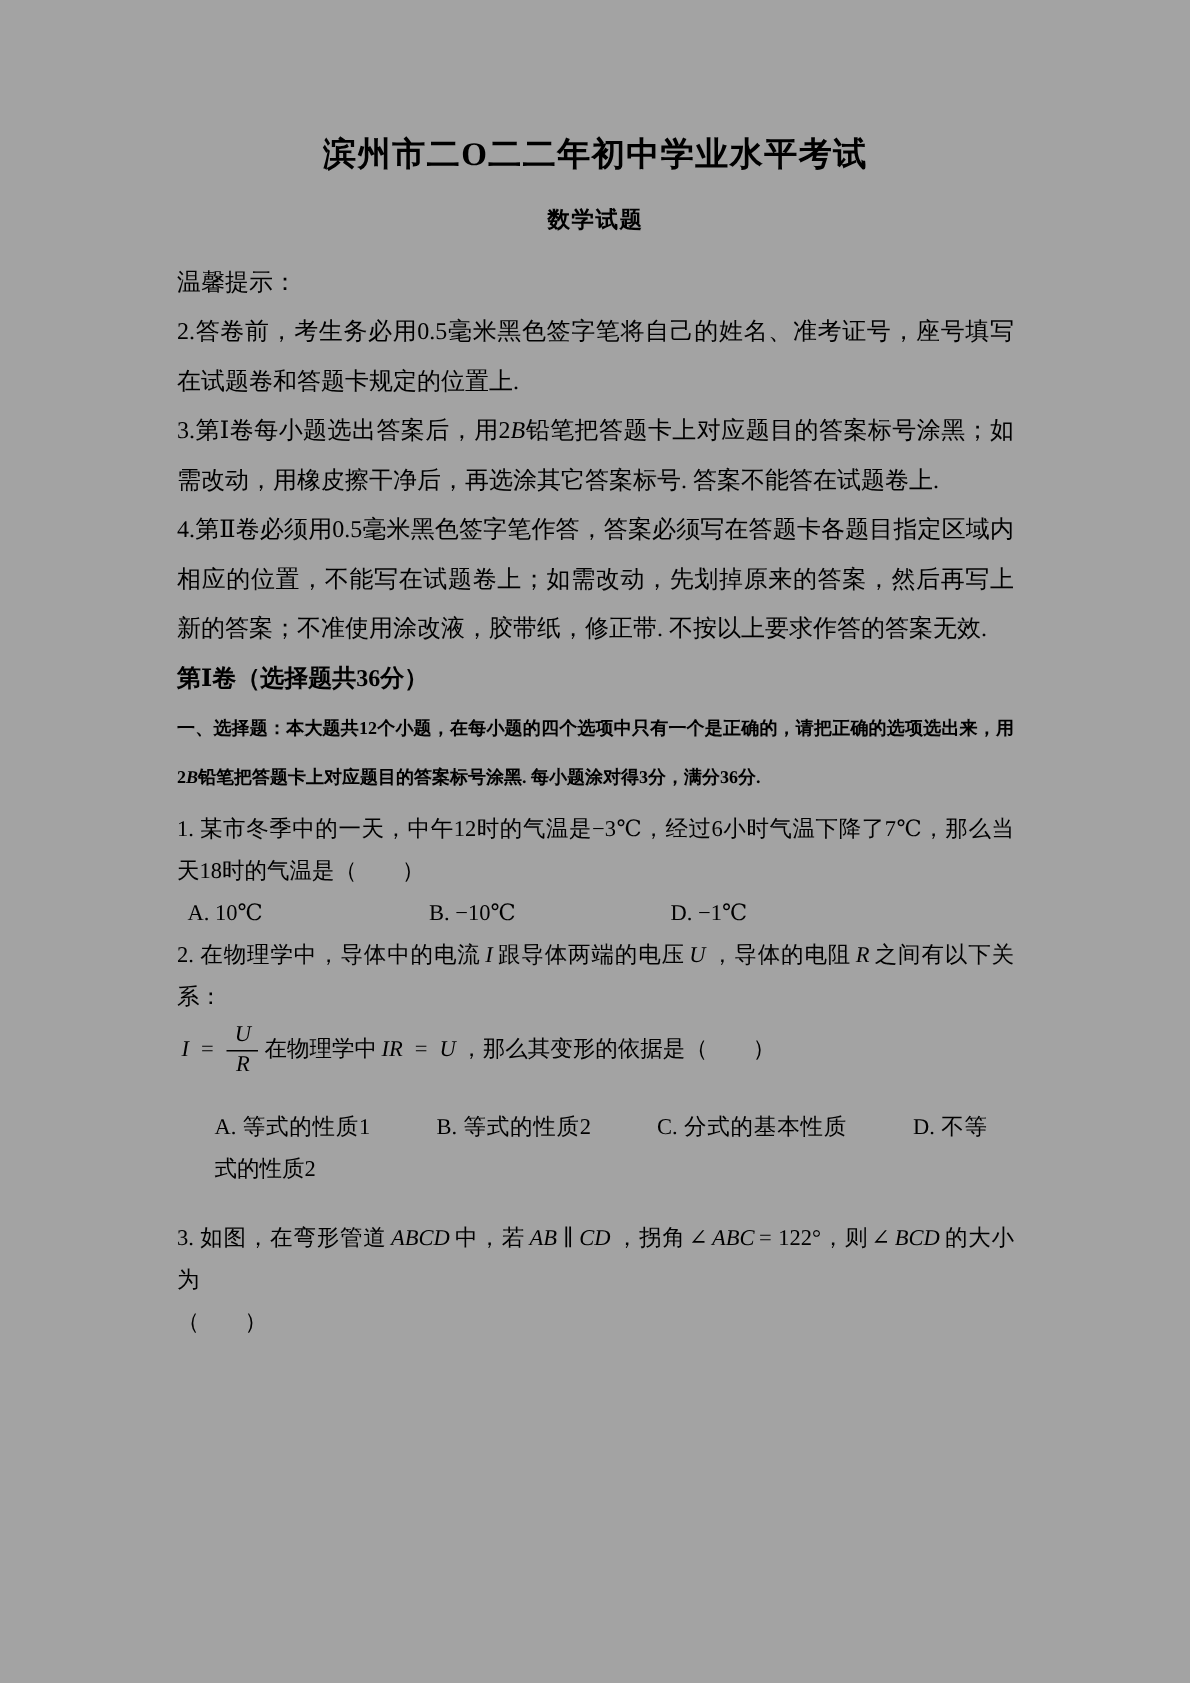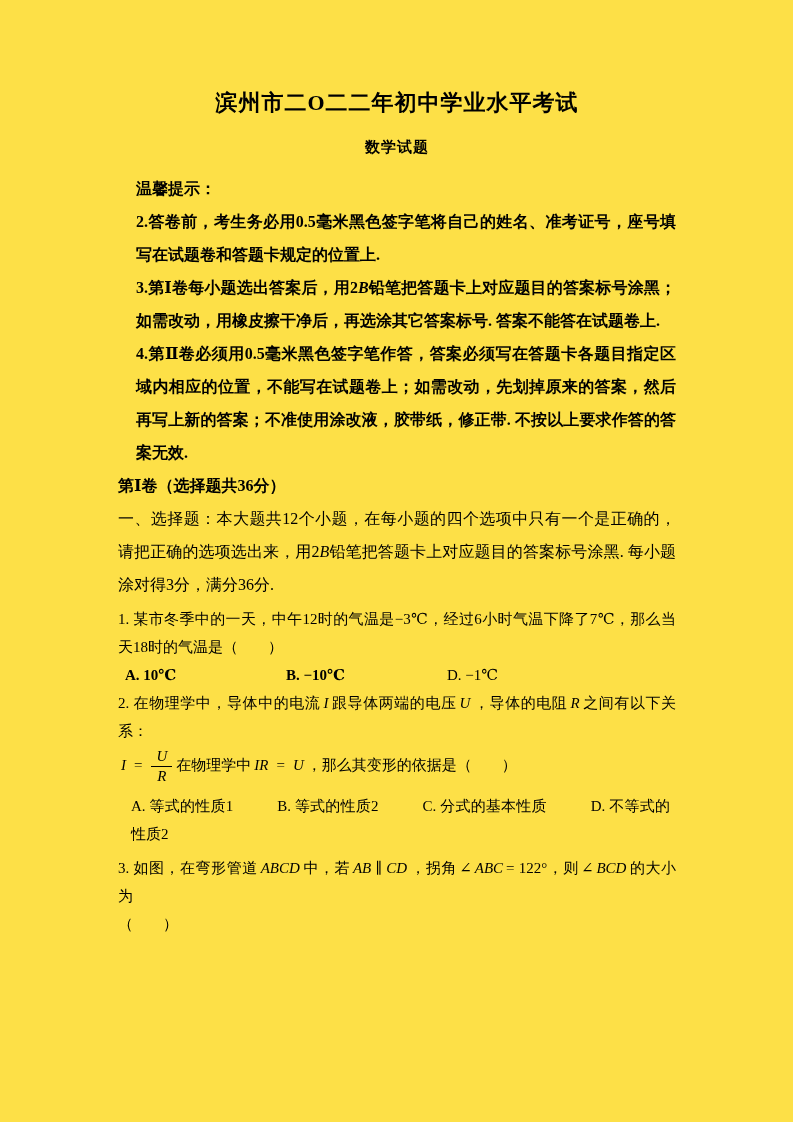--- a/index.html
+++ b/index.html
@@ -9,74 +9,73 @@
     height: 1122px;
     background: #ffffff;
     color: #000000;
     font-family: "Liberation Serif", "DejaVu Serif", serif;
   }
   .page {
     width: 793px;
     height: 1122px;
     padding: 86px 117px 40px 118px;
     overflow: hidden;
-    background: #fde047;
+    background: #a3a3a3;
   }
   .title {
     margin: 0;
     text-align: center;
     font-size: 22px;
     font-weight: bold;
     line-height: 34px;
     letter-spacing: 1px;
   }
   .subtitle {
     margin: 12px 0 0 0;
     text-align: center;
     font-size: 15px;
     font-weight: bold;
     line-height: 30px;
     letter-spacing: 1px;
   }
   .notice {
     margin-top: 10px;
-    font-weight: bold;
+    font-weight: normal;
     font-size: 16px;
     line-height: 33px;
-    margin-left: 18px;
   }
   .notice p { margin: 0; text-align: justify; }
   .section-heading {
     margin: 0;
     text-align: left;
     font-size: 16px;
     font-weight: bold;
     line-height: 33px;
   }
   .intro {
     margin: 0;
-    font-weight: normal;
-    font-size: 16px;
+    font-weight: bold;
+    font-size: 12px;
     line-height: 33px;
     text-align: justify;
   }
   .questions {
     margin-top: 4px;
     font-size: 15px;
     line-height: 28px;
   }
   .q-text { margin: 0; text-align: justify; }
   .options-row {
     margin: 0;
     display: flex;
     padding-left: 7px;
   }
-  .opt-fixed { width: 161px; font-weight: bold; }
+  .opt-fixed { width: 161px; }
   .options-wrap {
-    margin: 6px;
+    margin: 18px;
     text-align: justify;
     padding-left: 7px;
     font-family: Liberation Serif, serif;
   }
   .opt-gap { margin-right: 44px; }
   .var { font-style: italic; margin: 0 3px; }
   .sym { font-style: italic; margin: 0 1px; }
   .ang { font-style: normal; margin-left: 2px; }
   .pencil-b { font-style: italic; }
   .op { margin: 0 5px; }

